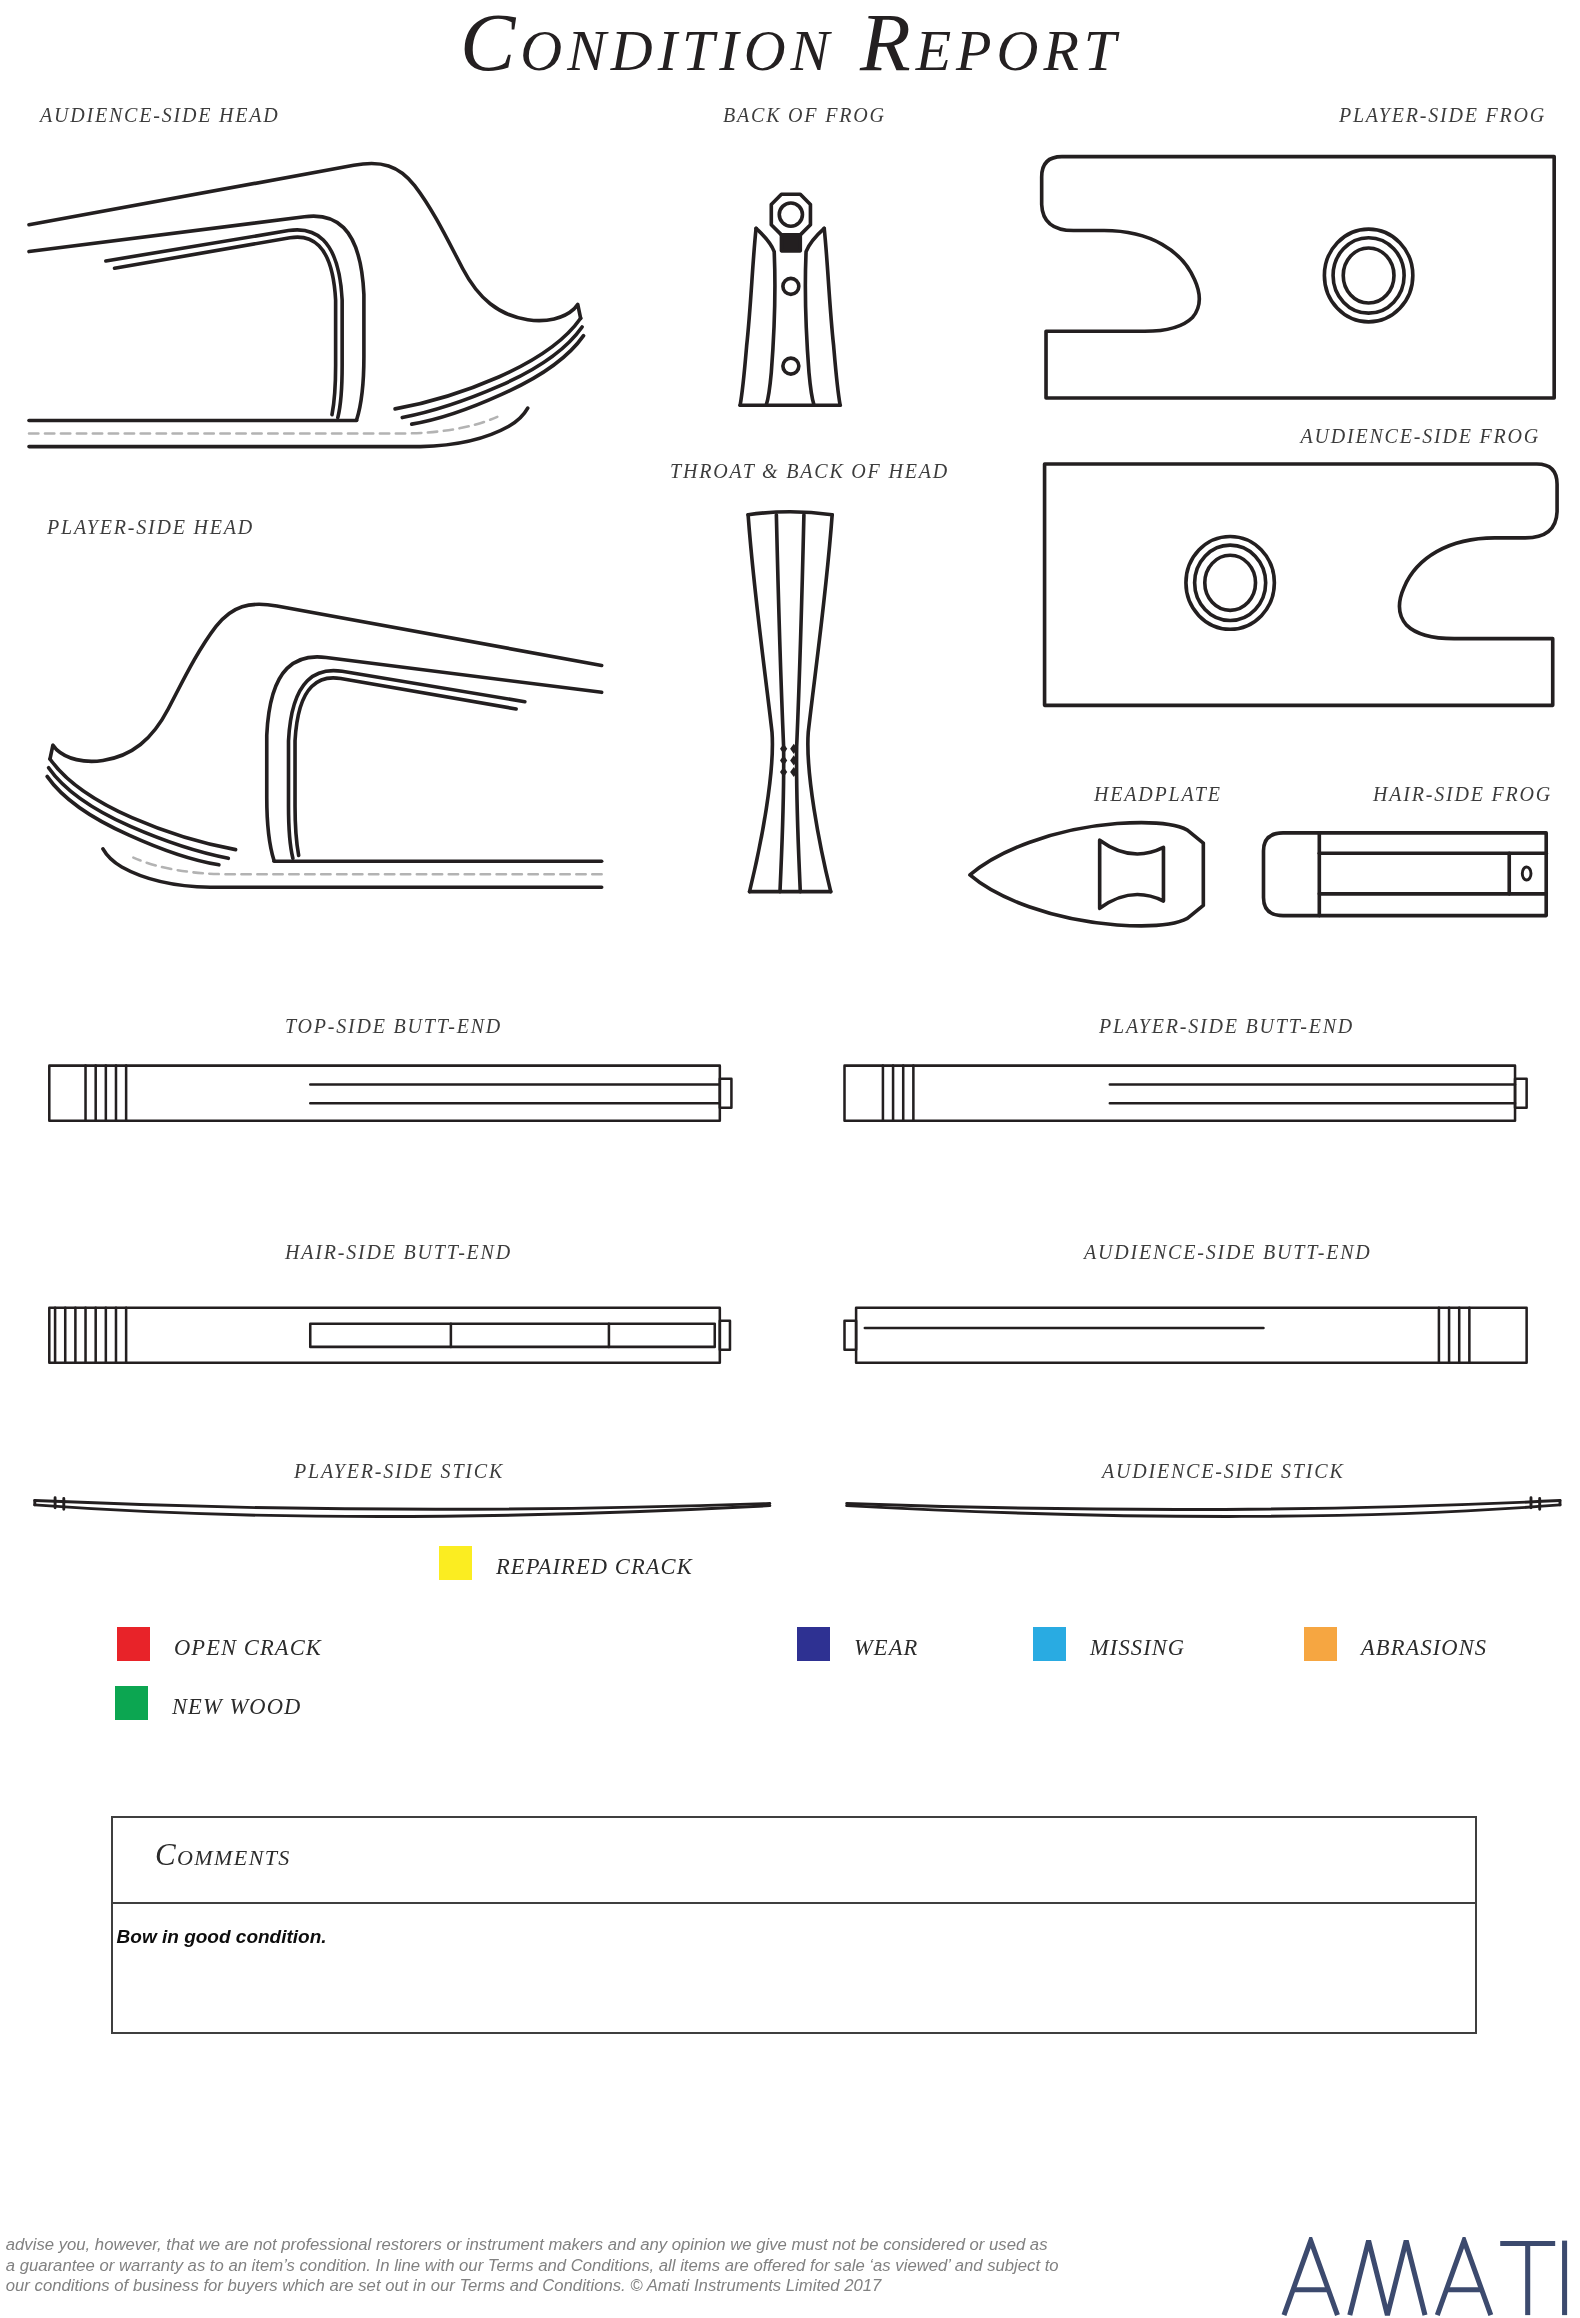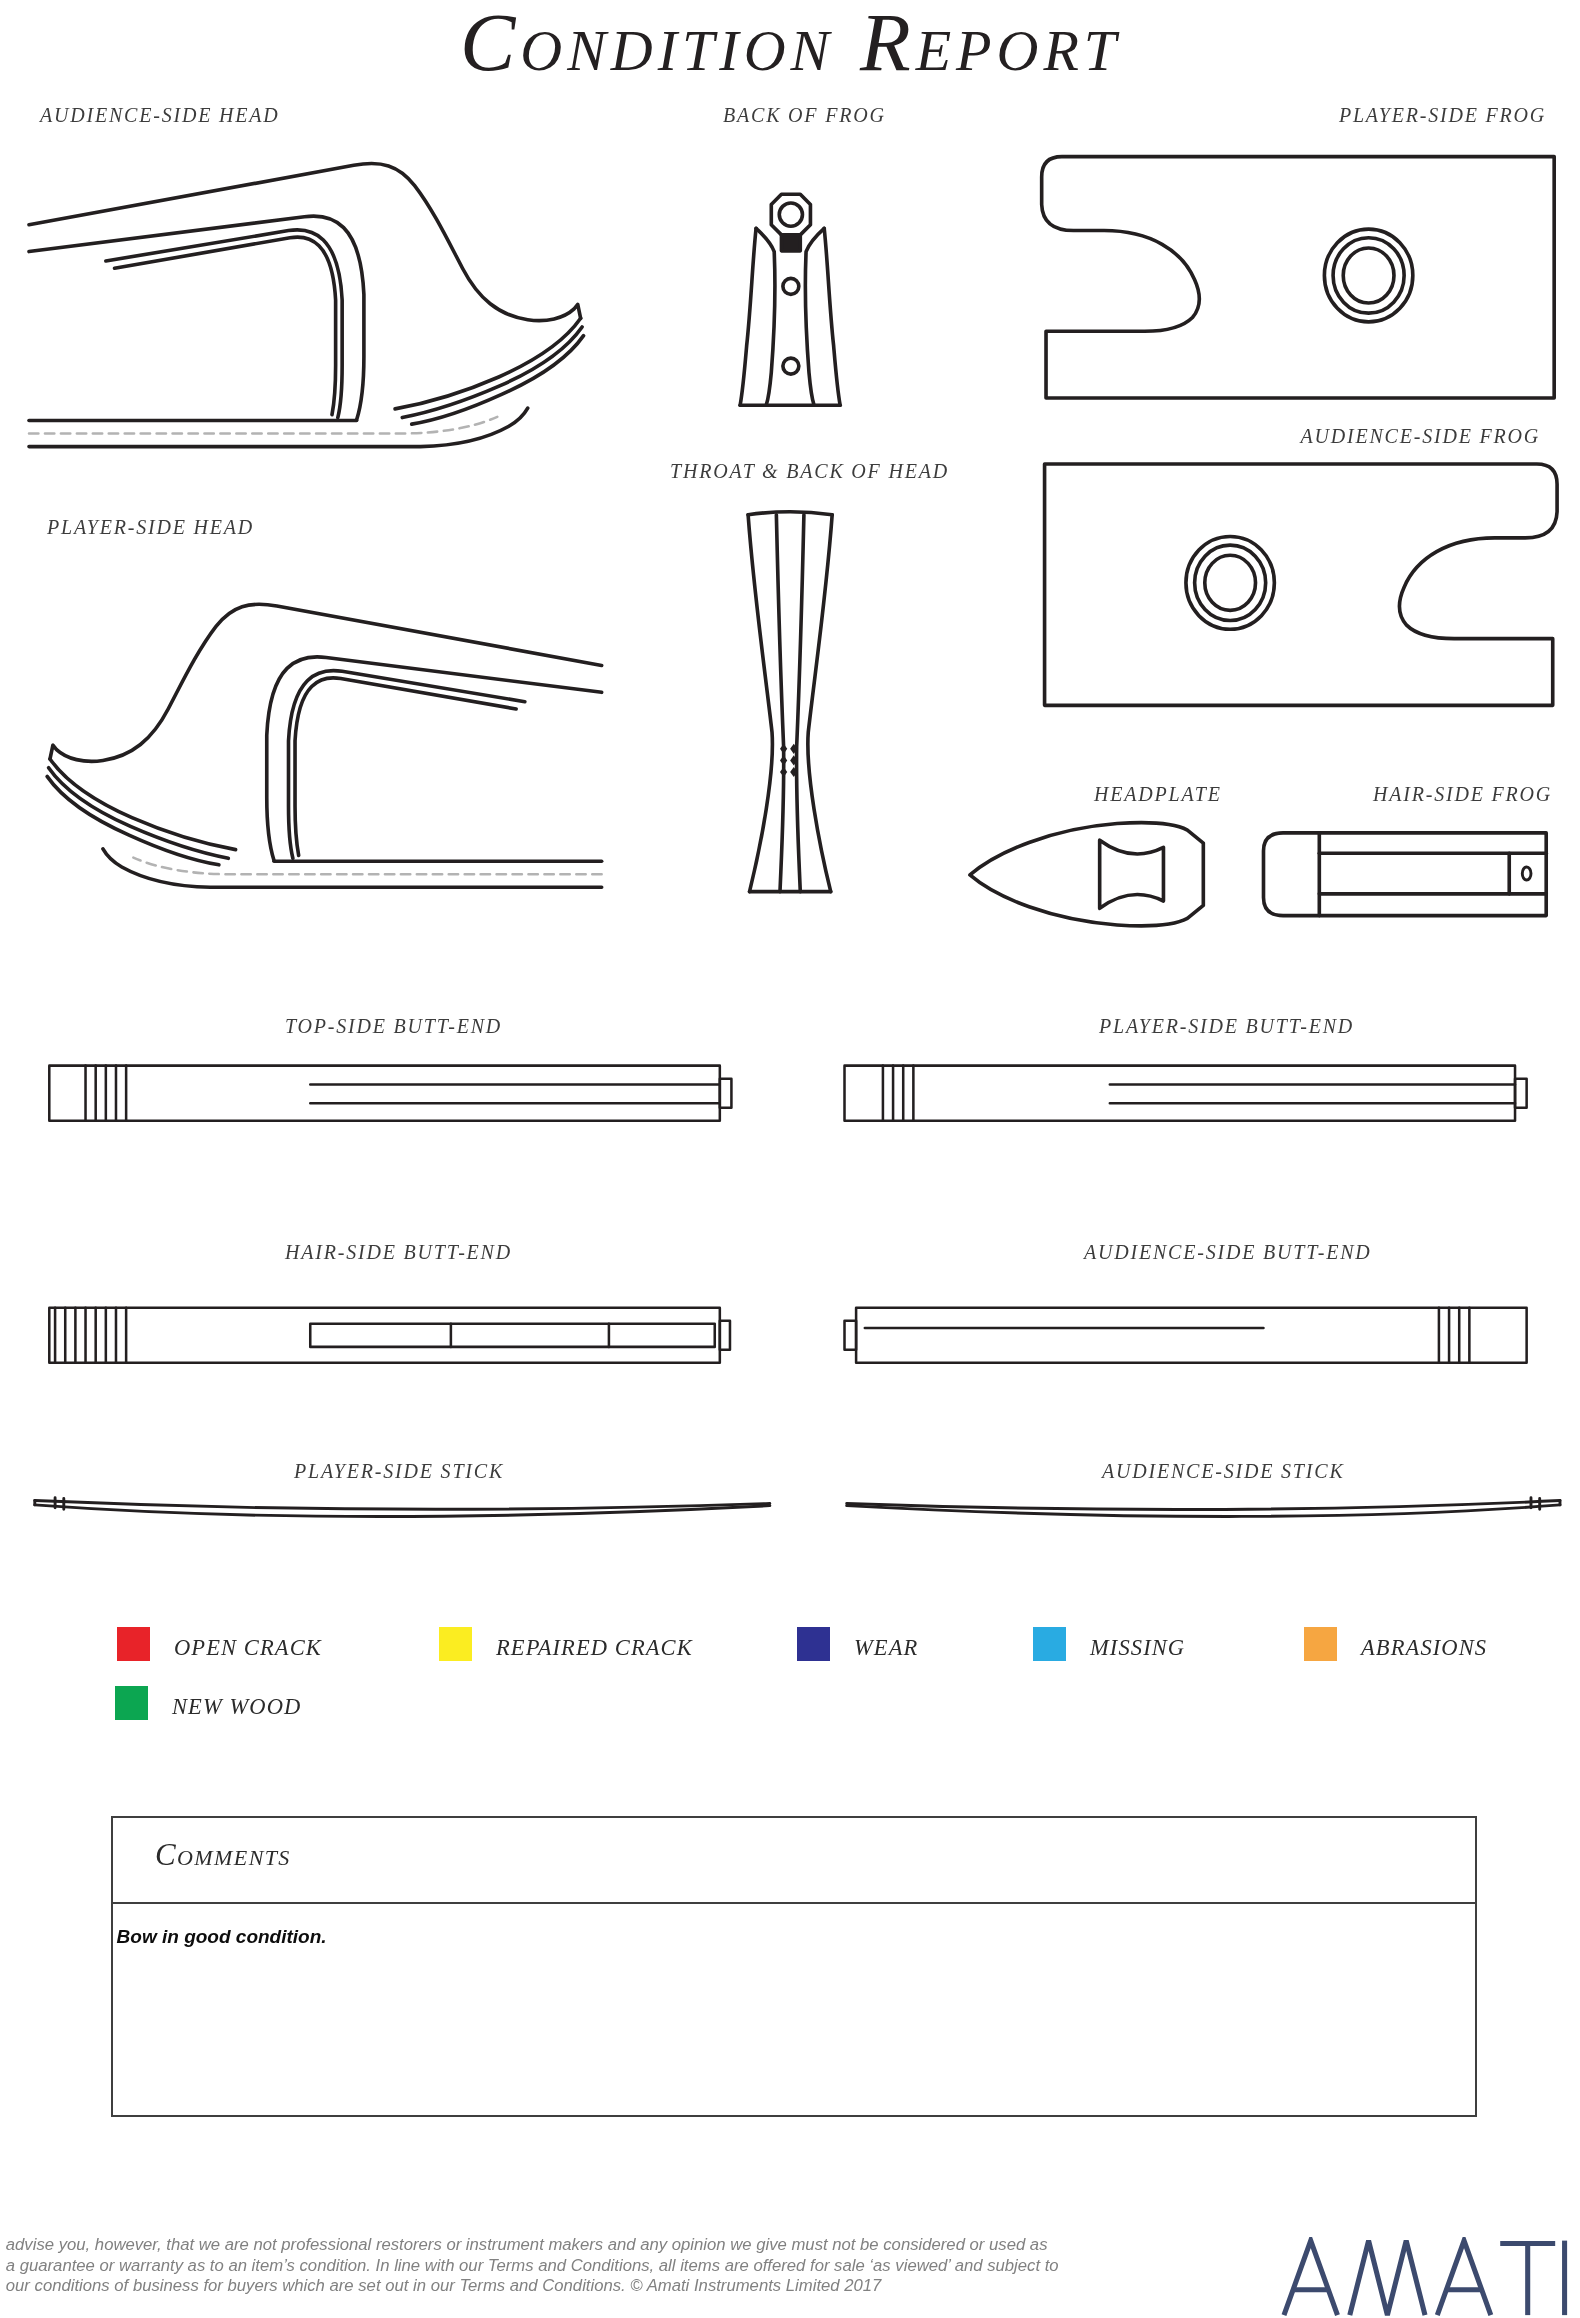--- a/index.html
+++ b/index.html
@@ -8,21 +8,21 @@
   .title{position:absolute;top:-5.8px;left:0;width:1581px;text-align:center;
          font-variant:small-caps;font-size:83px;letter-spacing:5px;color:#242021;
          font-family:"Liberation Serif",serif;}
   .part-label{position:absolute;font-size:20px;letter-spacing:1.8px;color:#3c3c3c;
               white-space:nowrap;font-family:"Liberation Serif",serif;}
   #drawings{position:absolute;left:0;top:0;}
   .legend-item{position:absolute;display:flex;align-items:flex-end;}
   .swatch{width:33px;height:34px;flex:0 0 auto;}
   .legend-label{margin-left:24px;font-size:22.5px;letter-spacing:1.1px;color:#2b2b2b;
                 white-space:nowrap;}
-  .comments-box{position:absolute;left:111px;top:1816px;width:1366px;height:301px;
+  .comments-box{position:absolute;left:111px;top:1816px;width:1366px;height:218px;
                 border:2.2px solid #3f3f3f;box-sizing:border-box;}
   .comments-header{height:84px;border-bottom:2.2px solid #3f3f3f;position:relative;}
   .comments-heading{position:absolute;left:42px;top:19px;font-variant:small-caps;
                     font-size:31px;letter-spacing:1.4px;color:#2b2b2b;}
   .comment-text{position:absolute;left:3.6px;top:22px;
                 font-family:"Liberation Sans",sans-serif;font-weight:bold;
                 font-size:19px;color:#0d0d0d;white-space:nowrap;}
   .disclaimer{position:absolute;left:5.8px;top:2235px;
               font-family:"Liberation Sans",sans-serif;font-size:16.7px;
               line-height:20.7px;color:#818181;}
@@ -177,21 +177,21 @@
   <div class="part-label" style="left:1099px;top:1015px">PLAYER-SIDE BUTT-END</div>
   <div class="part-label" style="left:285px;top:1241px">HAIR-SIDE BUTT-END</div>
   <div class="part-label" style="left:1084px;top:1241px">AUDIENCE-SIDE BUTT-END</div>
   <div class="part-label" style="left:294px;top:1460px">PLAYER-SIDE STICK</div>
   <div class="part-label" style="left:1102px;top:1460px">AUDIENCE-SIDE STICK</div>
 
   <div class="legend-item" style="left:117px;top:1627px">
     <div class="swatch" style="background-color: rgb(232, 35, 41);"></div>
     <div class="legend-label">OPEN CRACK</div>
   </div>
-  <div class="legend-item" style="left:439px;top:1627px">
+  <div class="legend-item" style="left:439px;top:1546px">
     <div class="swatch" style="background-color: rgb(251, 237, 33);"></div>
     <div class="legend-label">REPAIRED CRACK</div>
   </div>
   <div class="legend-item" style="left:797px;top:1627px">
     <div class="swatch" style="background-color: rgb(46, 49, 146);"></div>
     <div class="legend-label">WEAR</div>
   </div>
   <div class="legend-item" style="left:1033px;top:1627px">
     <div class="swatch" style="background-color: rgb(41, 171, 226);"></div>
     <div class="legend-label">MISSING</div>

